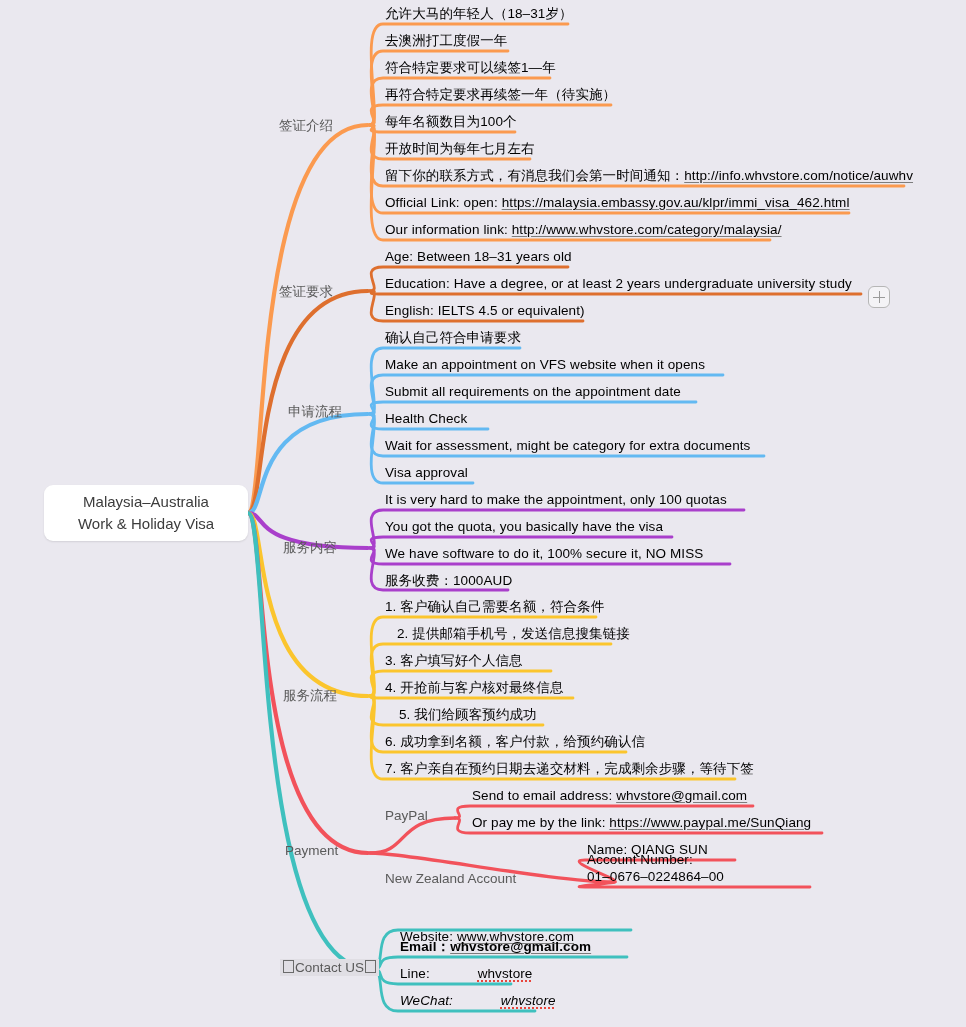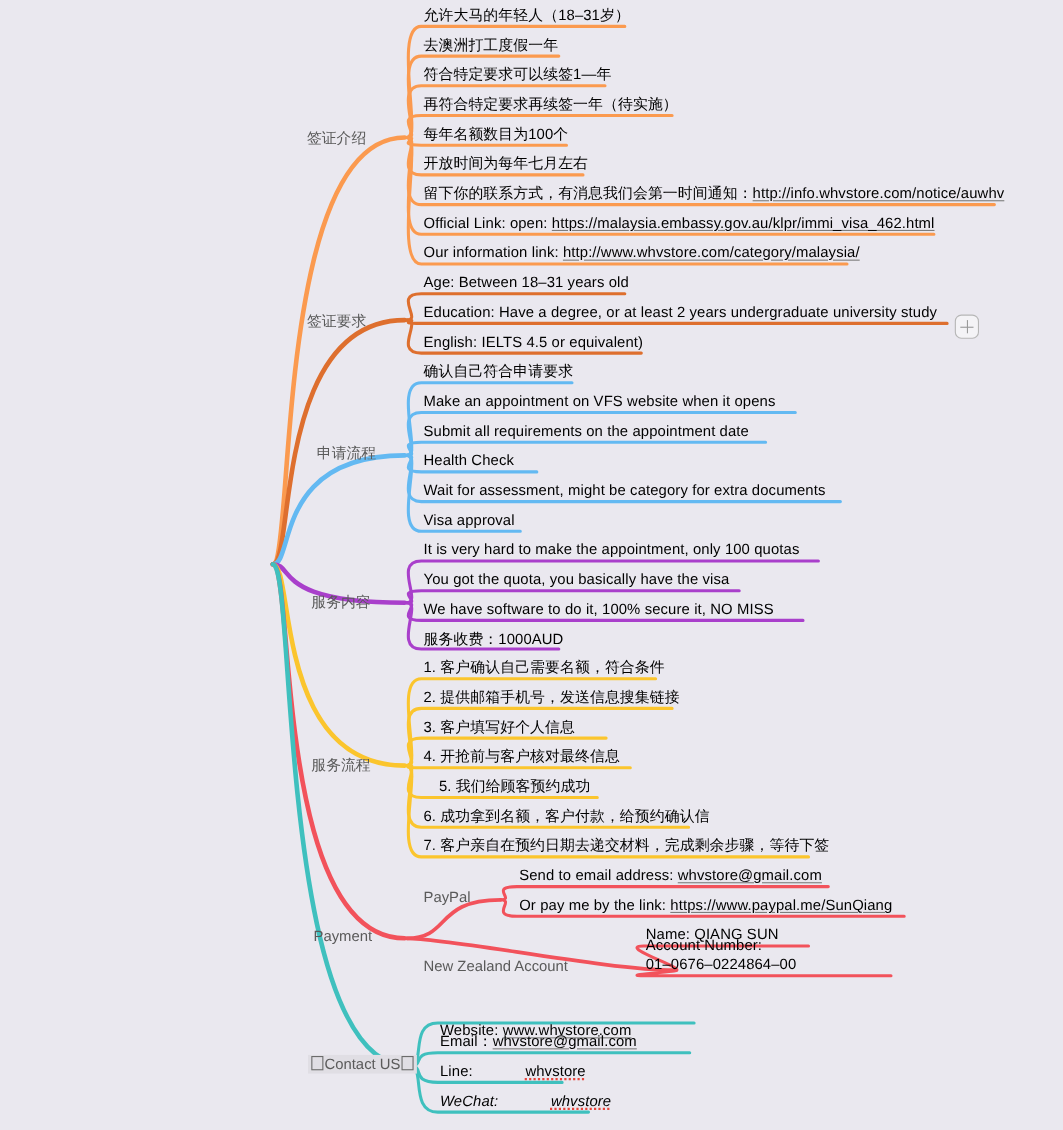--- a/index.html
+++ b/index.html
@@ -160,20 +160,24 @@
       <path d="M 370 853 C 410 853, 553 882, 613 882" stroke="#F2525B" stroke-width="3.4" fill="none" stroke-linecap="round" stroke-linejoin="round"></path>
       <path d="M 613 882 C 628.4 882, 559 860, 585 860 L 735 860" stroke="#F2525B" stroke-width="2.8" fill="none" stroke-linecap="round" stroke-linejoin="round"></path>
       <path d="M 613 882 C 628.4 882, 559 887, 585 887 L 810 887" stroke="#F2525B" stroke-width="2.8" fill="none" stroke-linecap="round" stroke-linejoin="round"></path>
       <path d="M 248 513 C 269.5 513, 251 969, 371 969" stroke="#3FC0BE" stroke-width="4.2" fill="none" stroke-linecap="round" stroke-linejoin="round"></path>
       <path d="M 373 969 C 387 969, 372 930, 398 930 L 631 930" stroke="#3FC0BE" stroke-width="2.8" fill="none" stroke-linecap="round" stroke-linejoin="round"></path>
       <path d="M 373 969 C 387 969, 372 957, 398 957 L 627 957" stroke="#3FC0BE" stroke-width="2.8" fill="none" stroke-linecap="round" stroke-linejoin="round"></path>
       <path d="M 373 969 C 387 969, 372 984, 398 984 L 511 984" stroke="#3FC0BE" stroke-width="2.8" fill="none" stroke-linecap="round" stroke-linejoin="round"></path>
       <path d="M 373 969 C 387 969, 372 1011, 398 1011 L 535 1011" stroke="#3FC0BE" stroke-width="2.8" fill="none" stroke-linecap="round" stroke-linejoin="round"></path>
     </svg>
 
+  <div id="root-node">
+    <span class="rl">Malaysia–Australia</span>
+    <span class="rl">Work &amp; Holiday Visa</span>
+  </div>
 
   <div id="expand-btn"></div>
 
   <div id="nodes-layer">
       <div class="blabel" style="left: 279px; top: 117px;">签证介绍</div>
       <div class="node" style="left: 385px; top: 5px;">允许大马的年轻人（18–31岁）</div>
       <div class="node" style="left: 385px; top: 32px;">去澳洲打工度假一年</div>
       <div class="node" style="left: 385px; top: 59px;">符合特定要求可以续签1—年</div>
       <div class="node" style="left: 385px; top: 86px;">再符合特定要求再续签一年（待实施）</div>
       <div class="node" style="left: 385px; top: 113px;">每年名额数目为100个</div>
@@ -192,32 +196,32 @@
       <div class="node" style="left: 385px; top: 410px;">Health Check</div>
       <div class="node" style="left: 385px; top: 437px;">Wait for assessment, might be category for extra documents</div>
       <div class="node" style="left: 385px; top: 464px;">Visa approval</div>
       <div class="blabel" style="left: 283px; top: 539px;">服务内容</div>
       <div class="node" style="left: 385px; top: 491px;">It is very hard to make the appointment, only 100 quotas</div>
       <div class="node" style="left: 385px; top: 518px;">You got the quota, you basically have the visa</div>
       <div class="node" style="left: 385px; top: 545px;">We have software to do it, 100% secure it, NO MISS</div>
       <div class="node" style="left: 385px; top: 572px;">服务收费：1000AUD</div>
       <div class="blabel" style="left: 283px; top: 687px;">服务流程</div>
       <div class="node" style="left: 385px; top: 598px;">1. 客户确认自己需要名额，符合条件</div>
-      <div class="node" style="left: 385px; top: 625px;">2. 提供邮箱手机号，发送信息搜集链接</div>
+      <div class="node" style="left: 397px; top: 625px;">2. 提供邮箱手机号，发送信息搜集链接</div>
       <div class="node" style="left: 385px; top: 652px;">3. 客户填写好个人信息</div>
       <div class="node" style="left: 385px; top: 679px;">4. 开抢前与客户核对最终信息</div>
       <div class="node" style="left: 399px; top: 706px;">5. 我们给顾客预约成功</div>
       <div class="node" style="left: 385px; top: 733px;">6. 成功拿到名额，客户付款，给预约确认信</div>
       <div class="node" style="left: 385px; top: 760px;">7. 客户亲自在预约日期去递交材料，完成剩余步骤，等待下签</div>
       <div class="blabel" style="left: 285px; top: 843px;">Payment</div>
       <div class="mlabel" style="left: 385px; top: 808px;">PayPal</div>
       <div class="node" style="left: 472px; top: 787px; white-space: normal;">Send to email address: <span class="lnk">whvstore@gmail.com</span></div>
       <div class="node" style="left: 472px; top: 814px; white-space: normal;">Or pay me by the link: <span class="lnk">https://www.paypal.me/SunQiang</span></div>
       <div class="mlabel" style="left: 385px; top: 871px;">New Zealand Account</div>
       <div class="node" style="left: 587px; top: 841px; white-space: normal;">Name: QIANG SUN</div>
       <div class="node" style="left: 587px; top: 851px; white-space: normal;">Account Number:<br>01–0676–0224864–00</div>
       <div class="blabel hl" style="left: 280px; top: 959px;"><span class="tofu"></span>Contact US<span class="tofu"></span></div>
       <div class="node" style="left: 400px; top: 928px;">Website: <span class="lnk">www.whvstore.com</span></div>
-      <div class="node" style="left: 400px; top: 938px;">Email：<span class="lnk">whvstore@gmail.com</span></div>
+      <div class="node" style="left: 400px; top: 938px; font-weight: bold;">Email：<span class="lnk">whvstore@gmail.com</span></div>
       <div class="node" style="left: 400px; top: 965px;">Line: <span class="spell">whvstore</span></div>
       <div class="node" style="left: 400px; top: 992px; font-style: italic;">WeChat: <span class="spell">whvstore</span></div>
     </div>
 </div>
 
 </body></html>

